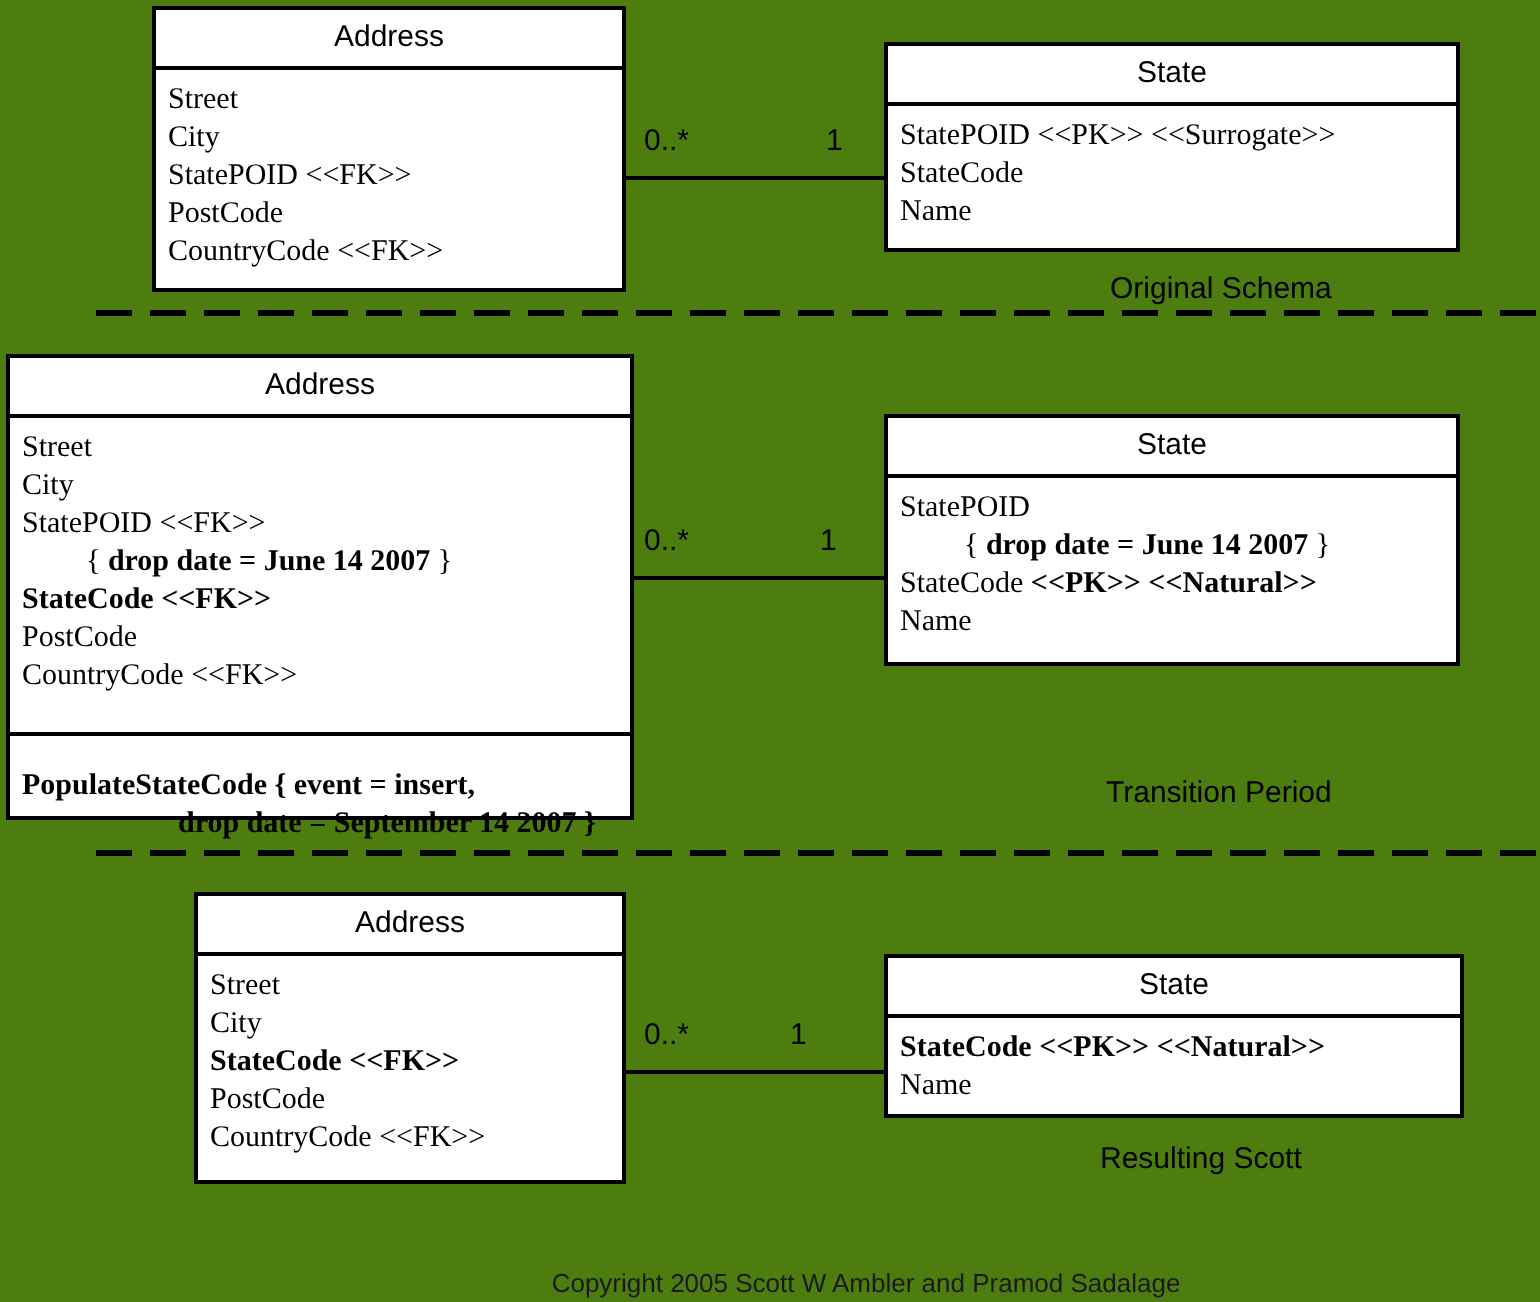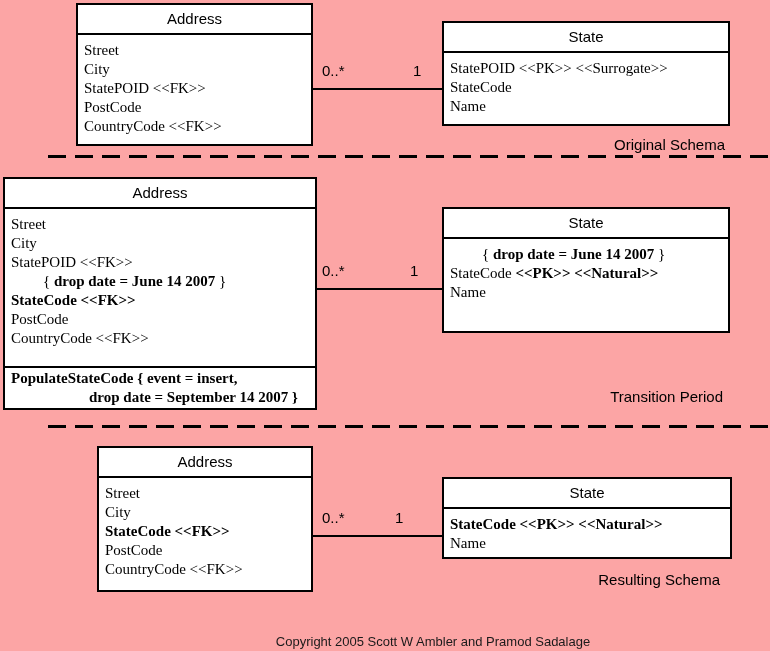--- a/index.html
+++ b/index.html
@@ -1,53 +1,53 @@
 <!DOCTYPE html>
 <html><head>
 <meta charset="utf-8">
 <style>
   html,body{margin:0;padding:0;background:#fff;}
   .page{
-    position:relative;width:770px;height:651px;background:#fca5a5;overflow:hidden;
+    position:relative;width:770px;height:651px;background:#4d7c0f;overflow:hidden;
     font-family:"Liberation Sans",sans-serif;font-size:15px;color:#000;
   }
   .uml-box{position:absolute;border:2px solid #000;background:#fff;box-sizing:border-box;}
   .box-title{height:30px;line-height:27px;text-align:center;border-bottom:2px solid #000;box-sizing:border-box;}
   .attrs{padding:6px 6px 0 6px;}
   .attr-line{line-height:19px;white-space:pre;font-family:Liberation Serif, serif;}
   .indent1{padding-left:32px;}
   .indent2{padding-left:78px;}
   .b{font-weight:700;}
   
   #box-original-address{left:76px;top:3px;width:237px;height:143px;}
   #box-original-state{left:442px;top:21px;width:288px;height:105px;}
   #box-transition-address{left:3px;top:177px;width:314px;height:233px;}
   #box-transition-address .attrs{height:157px;box-sizing:border-box;}
   #box-transition-address .ops{
     position:absolute;left:0;right:0;bottom:0;height:42px;box-sizing:border-box;
-    border-top:2px solid #000;padding:1px 6px 0 6px;
+    border-top:2px solid #000;padding:16px 6px 0 6px;
   }
   #box-transition-state{left:442px;top:207px;width:288px;height:126px;}
   #box-resulting-address{left:97px;top:446px;width:216px;height:146px;}
   #box-resulting-state{left:442px;top:477px;width:290px;height:82px;}
   
   .connector{position:absolute;height:2px;background:#000;}
   #conn-original{left:313px;top:88px;width:129px;}
   #conn-transition{left:317px;top:288px;width:125px;}
   #conn-resulting{left:313px;top:535px;width:129px;}
   
   .mult{position:absolute;line-height:19px;}
   #mult-original-many{left:322px;top:61px;}
   #mult-original-one{left:413px;top:61px;}
   #mult-transition-many{left:322px;top:261px;}
   #mult-transition-one{left:410px;top:261px;}
   #mult-resulting-many{left:322px;top:508px;}
   #mult-resulting-one{left:395px;top:508px;}
   
-  .section-label{position:absolute;width:170px;text-align:right;line-height:17px;}
+  .section-label{position:absolute;width:170px;line-height:17px;}
   #label-original{left:555px;top:136px;}
   #label-transition{left:553px;top:388px;}
   #label-resulting{left:550px;top:571px;}
   
   .section-divider{
     position:absolute;left:48px;width:722px;height:3px;
     background:repeating-linear-gradient(to right,#000 0 18px,transparent 18px 27px);
   }
   #dash-original{top:155px;}
   #dash-transition{top:425px;}
@@ -98,20 +98,21 @@
         <div class="attr-line"><span>CountryCode &lt;&lt;FK&gt;&gt;</span></div>
       </div>
     <div class="ops">
         <div class="attr-line"><span class="b">PopulateStateCode { event = insert,</span></div>
         <div class="attr-line indent2"><span class="b">drop date = September 14 2007 }</span></div>
       </div>
   </div>
   <div class="uml-box" id="box-transition-state">
     <div class="box-title">State</div>
     <div class="attrs">
+        <div class="attr-line"><span>StatePOID</span></div>
         <div class="attr-line indent1"><span>{ </span><span class="b">drop date = June 14 2007</span><span> }</span></div>
         <div class="attr-line"><span>StateCode </span><span class="b">&lt;&lt;PK&gt;&gt; &lt;&lt;Natural&gt;&gt;</span></div>
         <div class="attr-line"><span>Name</span></div>
       </div>
   </div>
   <div class="connector" id="conn-transition"></div>
   <div class="mult" id="mult-transition-many">0..*</div>
   <div class="mult" id="mult-transition-one">1</div>
   <div class="section-label" id="label-transition">Transition Period</div>
   <div class="section-divider" id="dash-transition"></div>
@@ -129,17 +130,17 @@
   <div class="uml-box" id="box-resulting-state">
     <div class="box-title">State</div>
     <div class="attrs">
         <div class="attr-line"><span class="b">StateCode &lt;&lt;PK&gt;&gt; &lt;&lt;Natural&gt;&gt;</span></div>
         <div class="attr-line"><span>Name</span></div>
       </div>
   </div>
   <div class="connector" id="conn-resulting"></div>
   <div class="mult" id="mult-resulting-many">0..*</div>
   <div class="mult" id="mult-resulting-one">1</div>
-  <div class="section-label" id="label-resulting">Resulting Schema</div>
+  <div class="section-label" id="label-resulting">Resulting Scott</div>
 
   <div class="copyright">Copyright 2005 Scott W Ambler and Pramod Sadalage</div>
 
 </div>
 
 </body></html>

